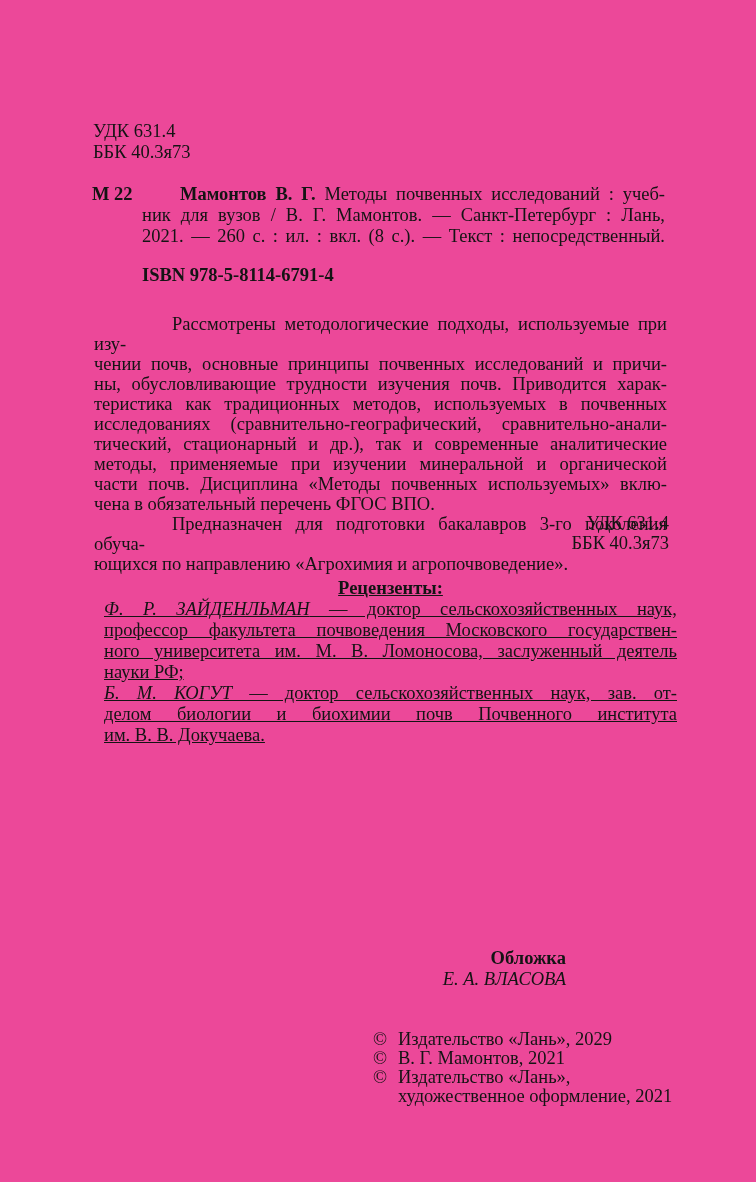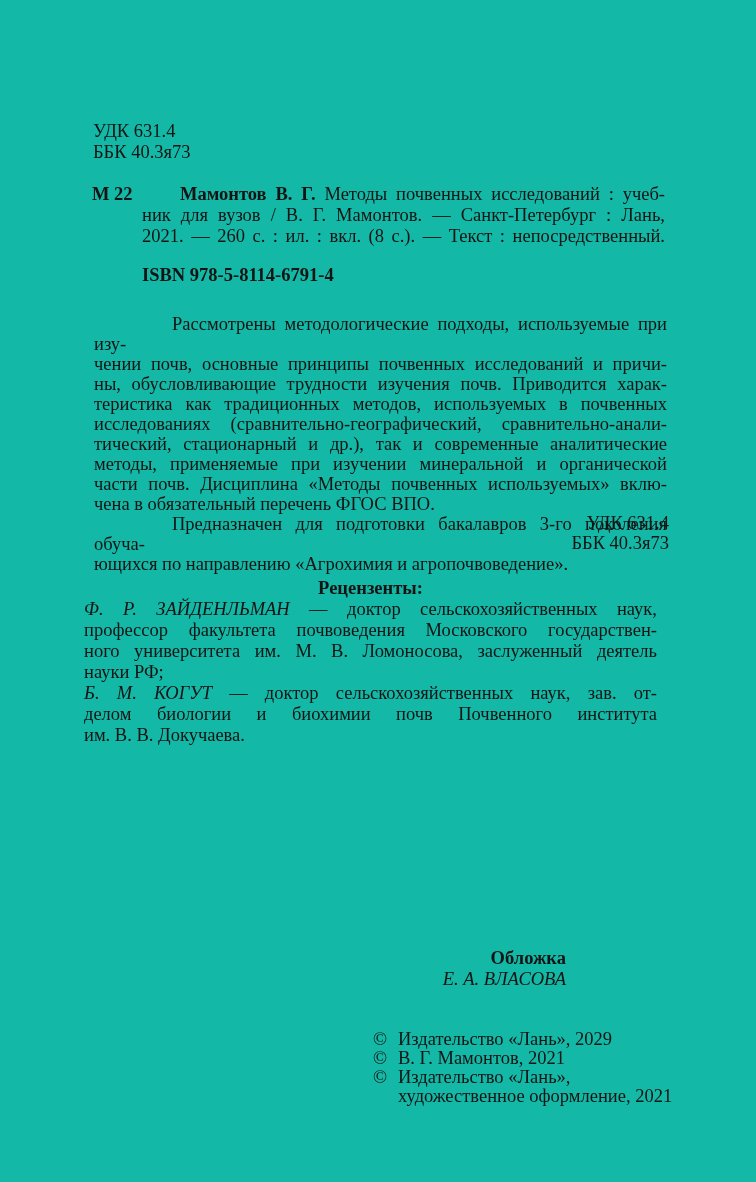--- a/index.html
+++ b/index.html
@@ -1,20 +1,20 @@
 <!DOCTYPE html>
 <html><head>
 <meta charset="utf-8">
 <style>
   html,body { margin:0; padding:0; background:#e8e8e8; }
   .page {
     position:relative;
     width:756px; height:1182px;
     margin:0 auto;
-    background:#14b8a6;
+    background:#ec4899;
     color:#141414;
     font-family:"Liberation Serif","DejaVu Serif",serif;
     font-size:18.5px;
     overflow:hidden;
   }
   .block { position:absolute; }
 
   
   .top-class { left:93px; top:121px; line-height:21px; }
 
@@ -27,21 +27,21 @@
   .ind-par  { text-indent:78px; }
   .isbn { left:142px; top:265px; font-weight:bold; }
 
   
   .annotation { left:94px; top:314px; width:573px; line-height:20px; }
 
   
   .bottom-class { left:445px; top:513px; width:224px; text-align:right; line-height:20px; }
 
   
-  .reviewers { left:84px; top:578px; width:573px; line-height:21px; }
+  .reviewers { left:104px; top:578px; width:573px; line-height:21px;text-decoration:underline; }
   .rev-heading { text-align:center; font-weight:bold; }
   .name-i { font-style:italic; }
 
   
   .cover-credit { left:246px; top:948px; width:320px; text-align:right; line-height:21px; }
   .cc-head { font-weight:bold; }
   .cc-name { font-style:italic; }
 
   
   .copyright { left:373px; top:1030px; line-height:19px; }

